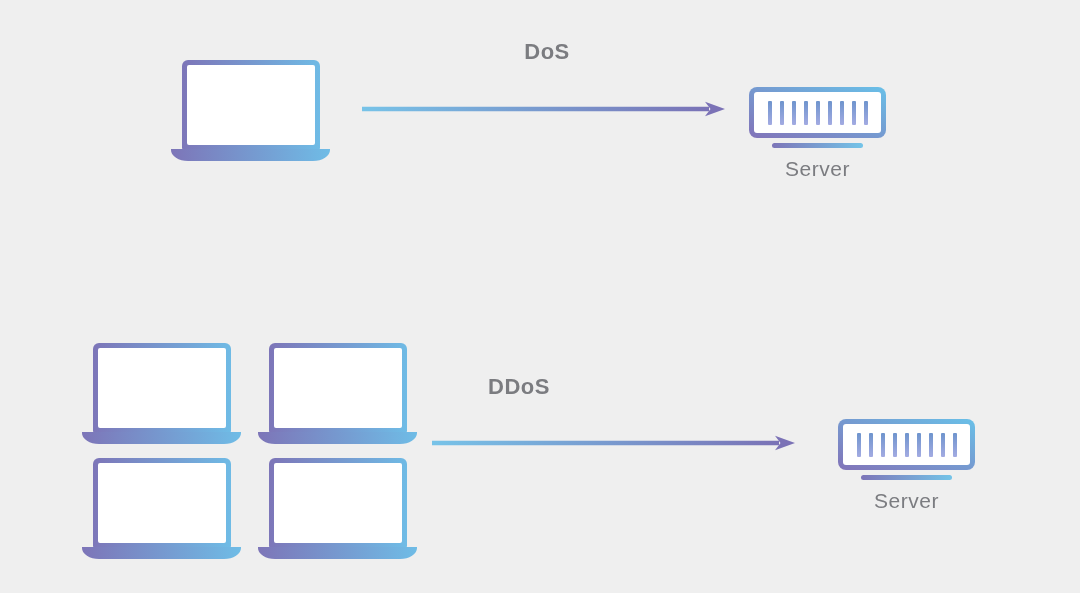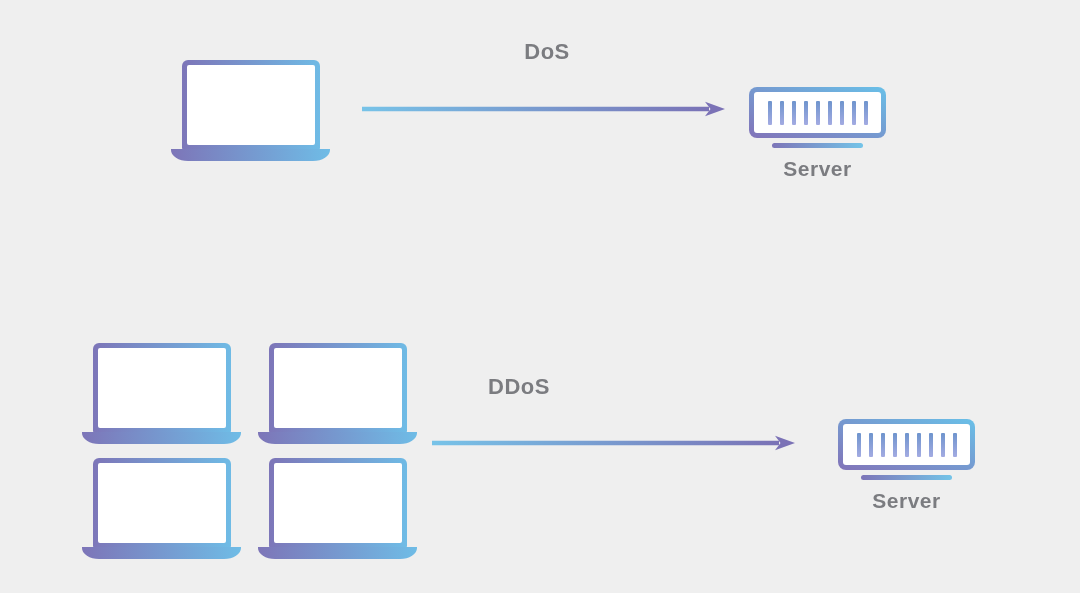--- a/index.html
+++ b/index.html
@@ -99,21 +99,21 @@
   .server-underline {
     width: 91px;
     height: 5px;
     margin: 5px auto 0;
     background: linear-gradient(90deg, #7d75b8, #74c4e8);
     border-radius: 2.5px;
   }
   .server-label {
     margin-top: 9px;
     font-size: 21px;
-    font-weight: bold;
+    font-weight: normal;
     color: #7b7c80;
     letter-spacing: 0.5px;
   }
 </style>
 </head>
 <body>
 
 <div class="diagram">
 
   <div class="dos-attackers">

